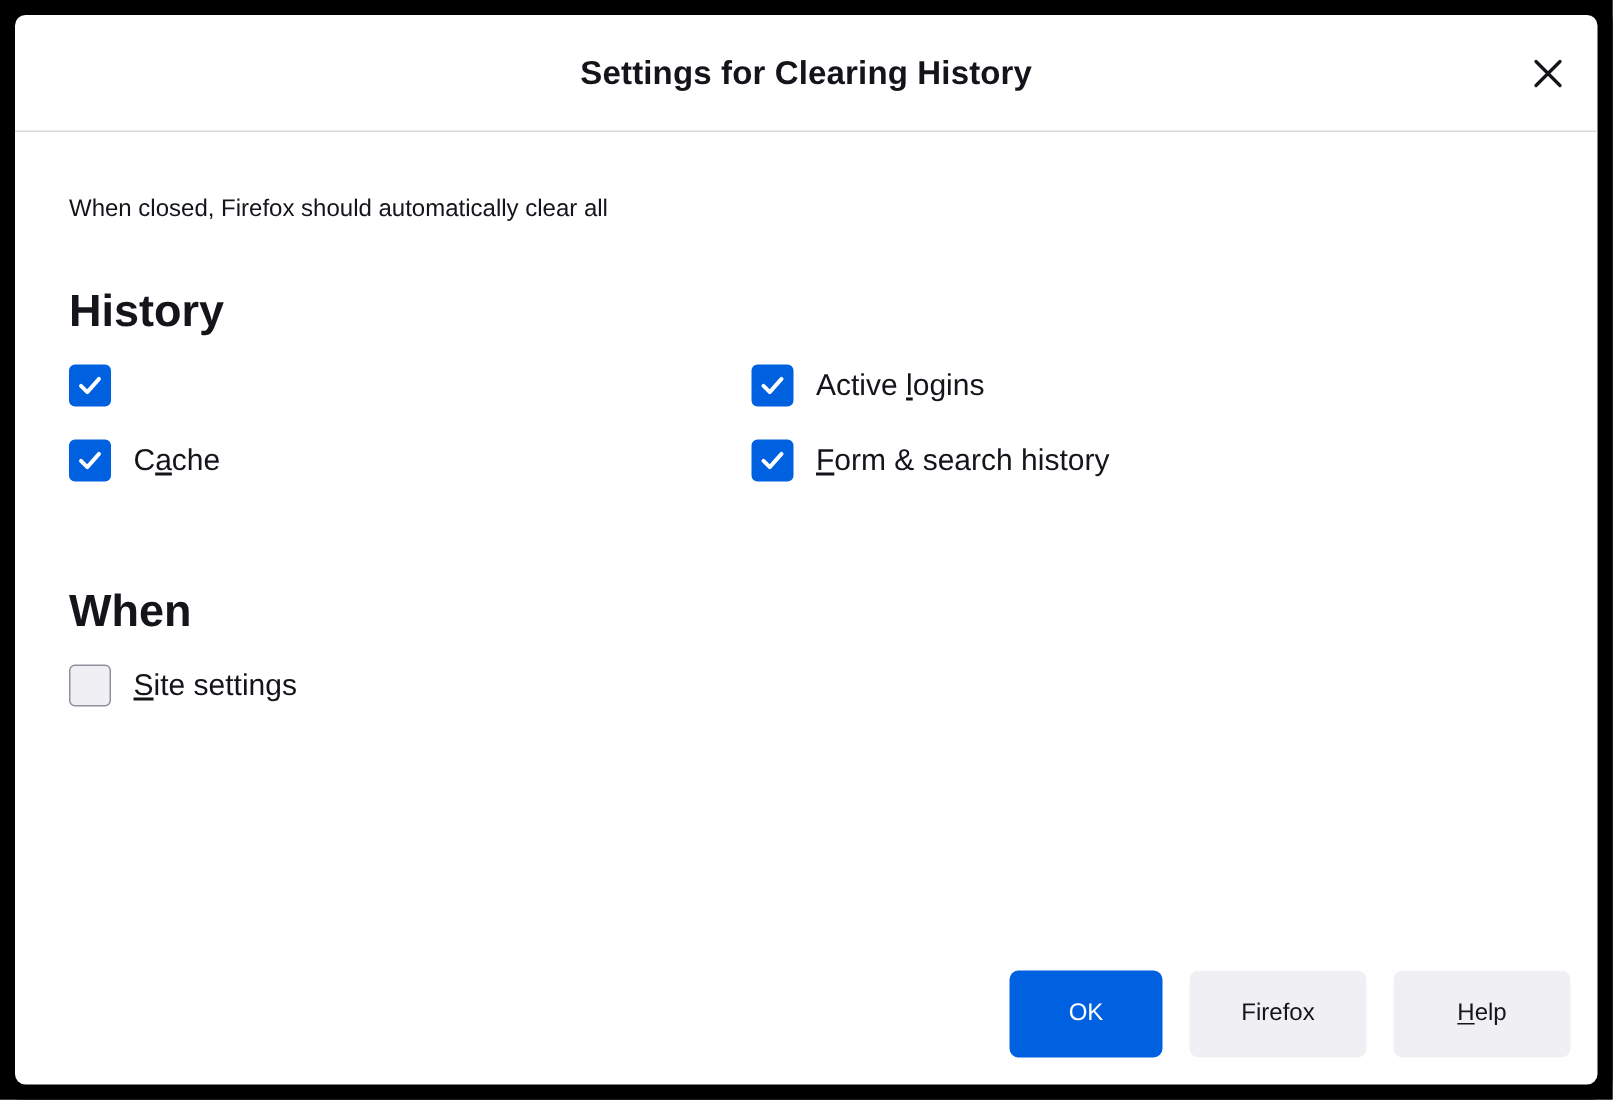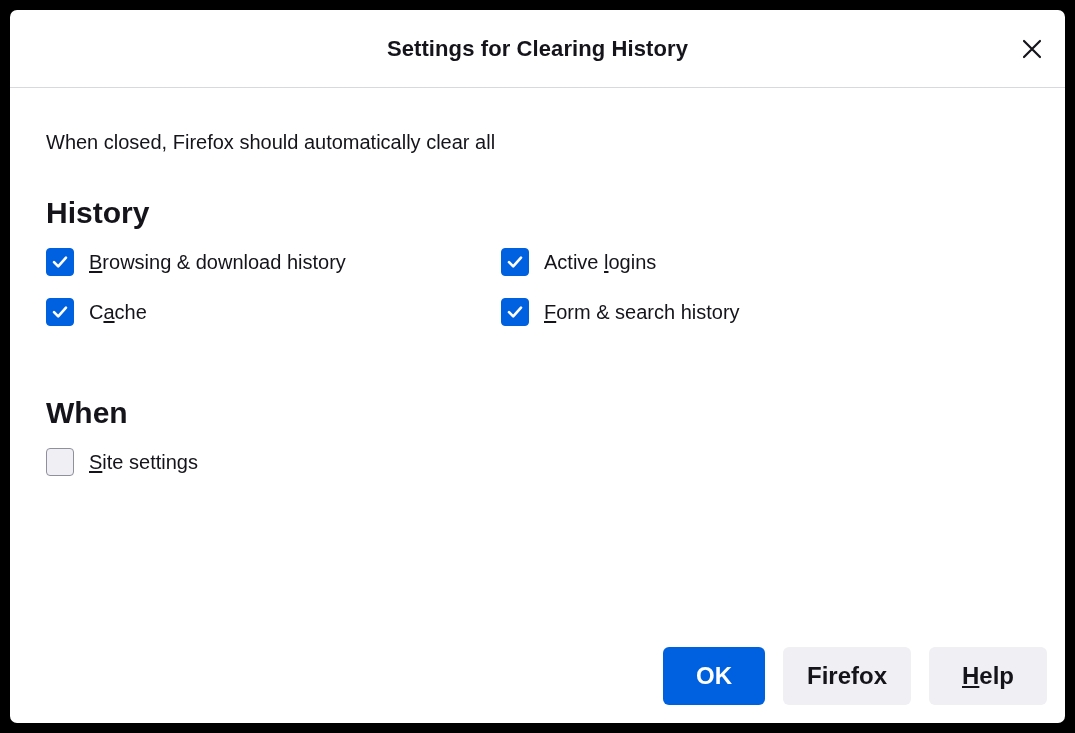--- a/index.html
+++ b/index.html
@@ -73,21 +73,21 @@
 
   
   .body {
     flex: 1 1 auto;
     padding: 42px 36px 0 36px;
     box-sizing: border-box;
     position: relative;
   }
 
   .intro-text {
-    font-size: 20px;
+    font-size: 16px;
     color: #15141a;
     margin: 0 0 42px 0;
     line-height: 1.2;
   }
 
   .section { margin-bottom: 0; }
 
   .section-heading {
     font-size: 30px;
     font-weight: bold;
@@ -149,22 +149,22 @@
     gap: 18px;
     align-items: center;
   }
   .btn {
     height: 58px;
     min-width: 118px;
     padding: 0 24px;
     border: none;
     border-radius: 6px;
     font-family: "Liberation Sans", sans-serif;
-    font-size: 24px;
-    font-weight: bold;
+    font-size: 16px;
+    font-weight: normal;
     cursor: pointer;
     display: flex;
     align-items: center;
     justify-content: center;
     box-sizing: border-box;
   }
   .btn-primary { background: #0061e0; color: #ffffff; min-width: 102px; }
   .btn-secondary { background: #f0f0f4; color: #15141a; }
   .btn u { text-decoration: underline; text-underline-offset: 2px; }
 </style>
@@ -190,21 +190,20 @@
 
       <div class="section">
         <h2 class="section-heading">History</h2>
         <div class="checkbox-grid" id="history-grid">
             <div class="check-row">
               <span class="checkbox checked">
                 <svg width="20" height="20" viewBox="0 0 20 20" fill="none" aria-hidden="true">
                   <path d="M4 10.2 L8.2 14.4 L16 5.6" stroke="#ffffff" stroke-width="2.6" stroke-linecap="round" stroke-linejoin="round"></path>
                 </svg>
               </span>
-              <span class="check-label"><u>B</u>rowsing &amp; download history</span>
             </div>
             <div class="check-row">
               <span class="checkbox checked">
                 <svg width="20" height="20" viewBox="0 0 20 20" fill="none" aria-hidden="true">
                   <path d="M4 10.2 L8.2 14.4 L16 5.6" stroke="#ffffff" stroke-width="2.6" stroke-linecap="round" stroke-linejoin="round"></path>
                 </svg>
               </span>
               <span class="check-label">Active <u>l</u>ogins</span>
             </div>
             <div class="check-row">

